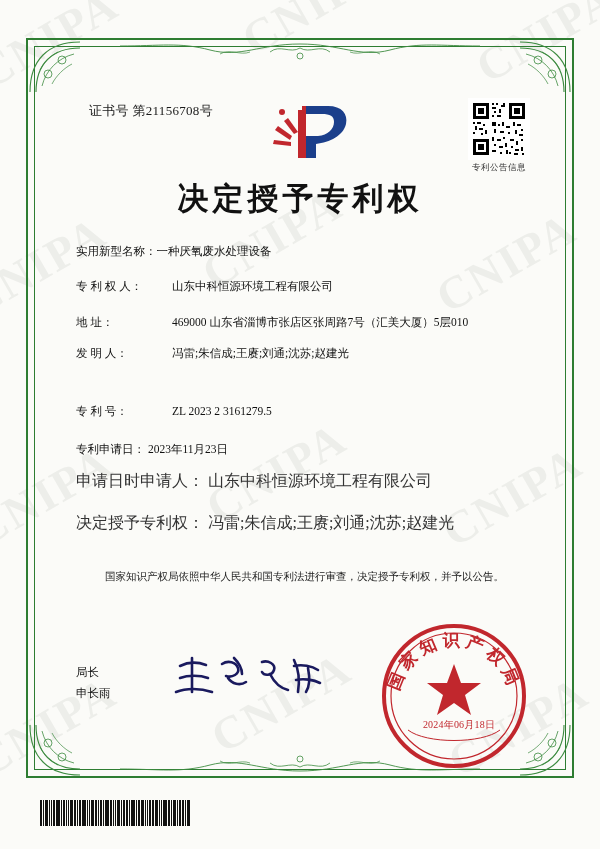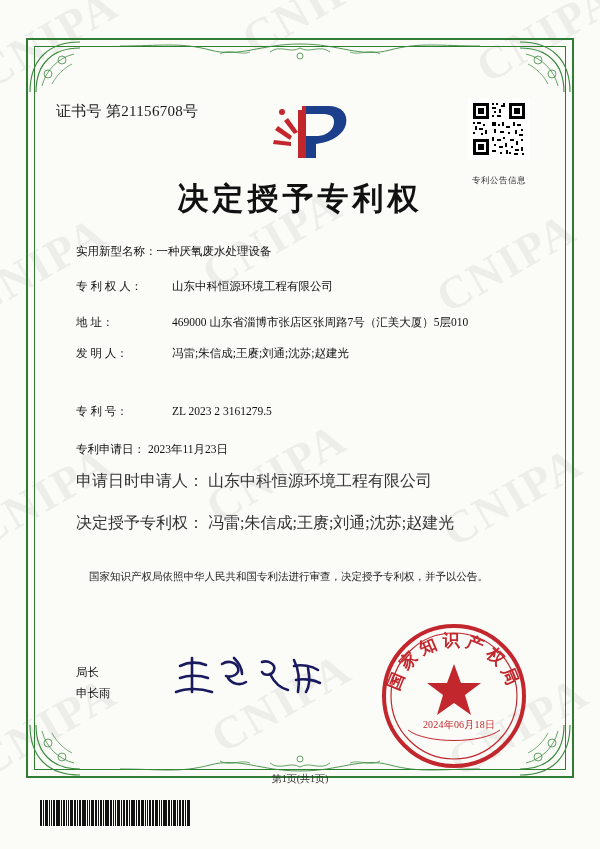--- a/index.html
+++ b/index.html
@@ -91,23 +91,23 @@
     bottom: 74px;
     width: 360px;
     height: 30px;
     color: #3d8b40;
     transform: scaleY(-1);
   }
 
   
   .cert-no {
     position: absolute;
-    left: 56px;
+    left: 89px;
     top: 102px;
-    font-size: 15px;
+    font-size: 13px;
     color: #1a1a1a;
     letter-spacing: 0.3px;
   }
   .logo {
     position: absolute;
     left: 258px;
     top: 96px;
     width: 100px;
     height: 70px;
   }
@@ -120,21 +120,21 @@
   }
   .qr {
     width: 58px;
     height: 58px;
     margin: 0 auto;
     background: #fff;
     padding: 2px;
     box-sizing: content-box;
   }
   .qr-cap {
-    margin-top: 15px;
+    margin-top: 2px;
     font-size: 8.5px;
     color: #333;
     letter-spacing: 0.5px;
   }
 
   .title {
     position: absolute;
     top: 178px;
     left: 0;
     width: 600px;
@@ -190,21 +190,21 @@
     margin-top: 2px;
   }
   .small-row {
     font-size: 16px;
     color: #333;
   }
 
   
   .statement {
     position: absolute;
-    left: 68px;
+    left: 84px;
     top: 567px;
     width: 452px;
     font-size: 10.5px;
     color: #222;
     line-height: 1.9;
   }
   .statement p { margin: 0; }
   .statement .indent { text-indent: 21px; }
 
   
@@ -515,21 +515,20 @@
       <path d="M76 44 L83 63 L103 63 L87 75 L93 95 L76 83 L59 95 L65 75 L49 63 L69 63 Z" fill="#c1272d"></path>
       <path id="sealArc" d="M 20 82 A 56 56 0 1 1 132 82" fill="none"></path>
       <text font-family="'Liberation Serif', serif" font-size="17" font-weight="bold" fill="#c1272d" letter-spacing="5">
         <textPath href="#sealArc" startOffset="6%">国家知识产权局</textPath>
       </text>
       <path d="M30 110 C48 124 104 124 122 110" fill="none" stroke="#c1272d" stroke-width="1"></path>
     </svg>
   </div>
   <div class="seal-date">2024年06月18日</div>
 
-  <div class="page-no">第1页(共1页)</div>
 
   <div class="barcode">
     <i style="width:2px"></i>
       <i style="width:1px"></i>
       <i style="width:3px"></i>
       <i style="width:1px"></i>
     <i style="width:1px"></i>
       <i style="width:2px"></i>
       <i style="width:4px"></i>
       <i style="width:1px"></i>

